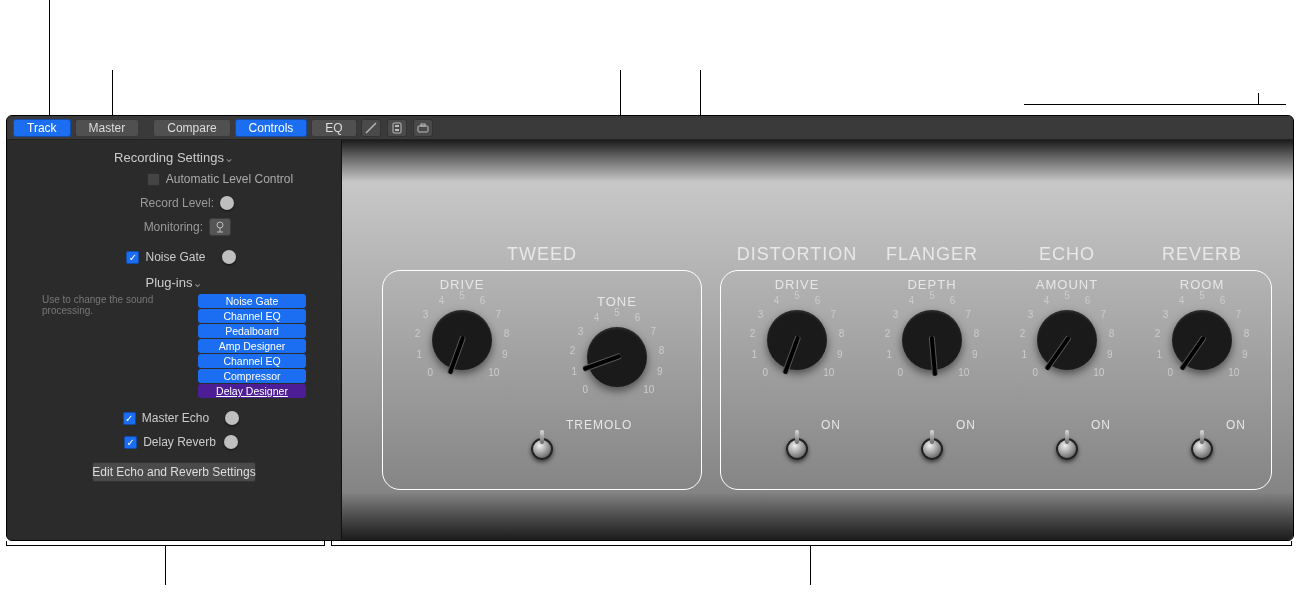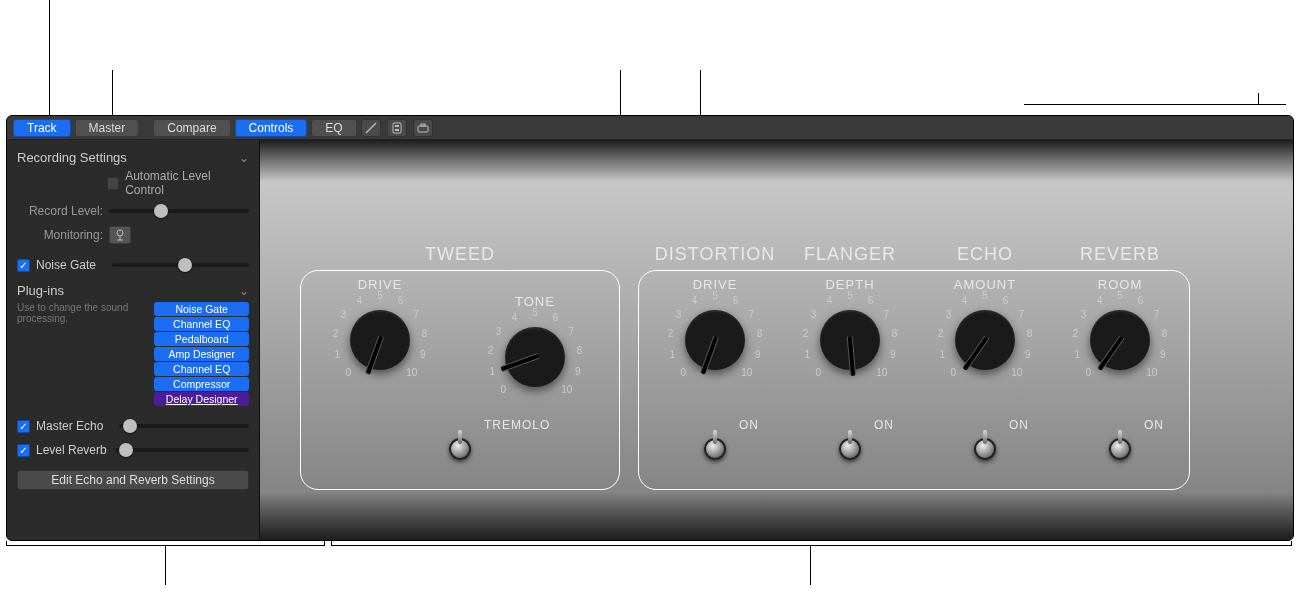--- a/index.html
+++ b/index.html
@@ -51,28 +51,29 @@
   width: 20px; height: 18px;
   background: #4a4a4a;
   border-radius: 3px;
   display:flex;align-items:center;justify-content:center;
   box-shadow: inset 0 0 0 1px rgba(0,0,0,.3);
   color:#bbb;
   cursor:pointer;
 }
 .body { display:flex; height: calc(100% - 24px); }
 .sidebar {
-  width: 252px;
+  width: 334px;
   background: #2b2b2b;
   padding: 6px 10px;
   display:flex;
   flex-direction:column;
   gap:4px;
   font-size:12px;
   color:#aaa;
+  align-items:center;
 }
 .section-head {
   display:flex;justify-content:space-between;align-items:center;
   color:#ccc;font-size:13px;margin-top:4px;
 }
 .chev { color:#888; font-size:12px; }
 .row { display:flex; align-items:center; gap:6px; min-height:20px;}
 .label-col { width:86px; text-align:right; color:#999;}
 .slider {
   flex:1; height:4px; background:#1a1a1a; border-radius:2px; position:relative;
@@ -285,21 +286,21 @@
 
       <div class="row" style="margin-top:6px;">
         <span class="check">✓</span>
         <span style="color:#ccc">Master Echo</span>
         <div class="slider" style="margin-left:10px">
             <div class="thumb" style="left:3%"></div>
           </div>
       </div>
       <div class="row">
         <span class="check">✓</span>
-        <span style="color:#ccc">Level Reverb</span>
+        <span style="color:#ccc">Delay Reverb</span>
         <div class="slider" style="margin-left:2px">
             <div class="thumb" style="left:3%"></div>
           </div>
       </div>
       <div class="bot-btn">Edit Echo and Reverb Settings</div>
     </div>
 
     <div class="stage">
       <div class="shade-top"></div>
         <div class="shade-bot"></div>

